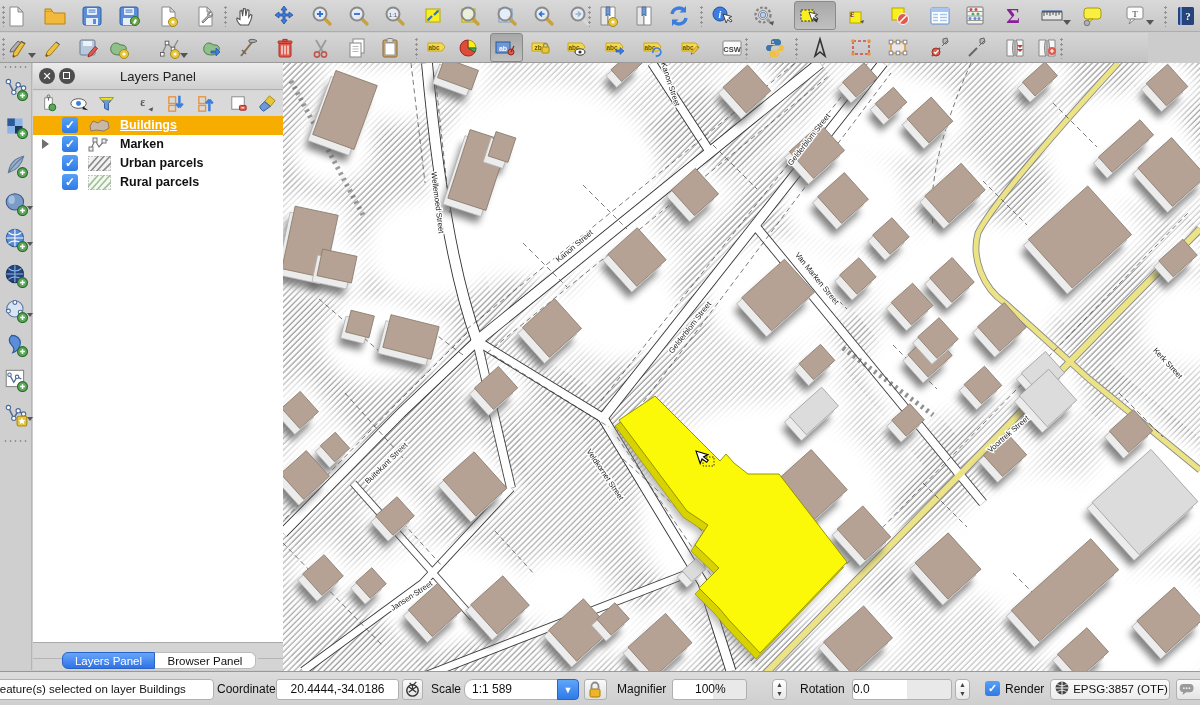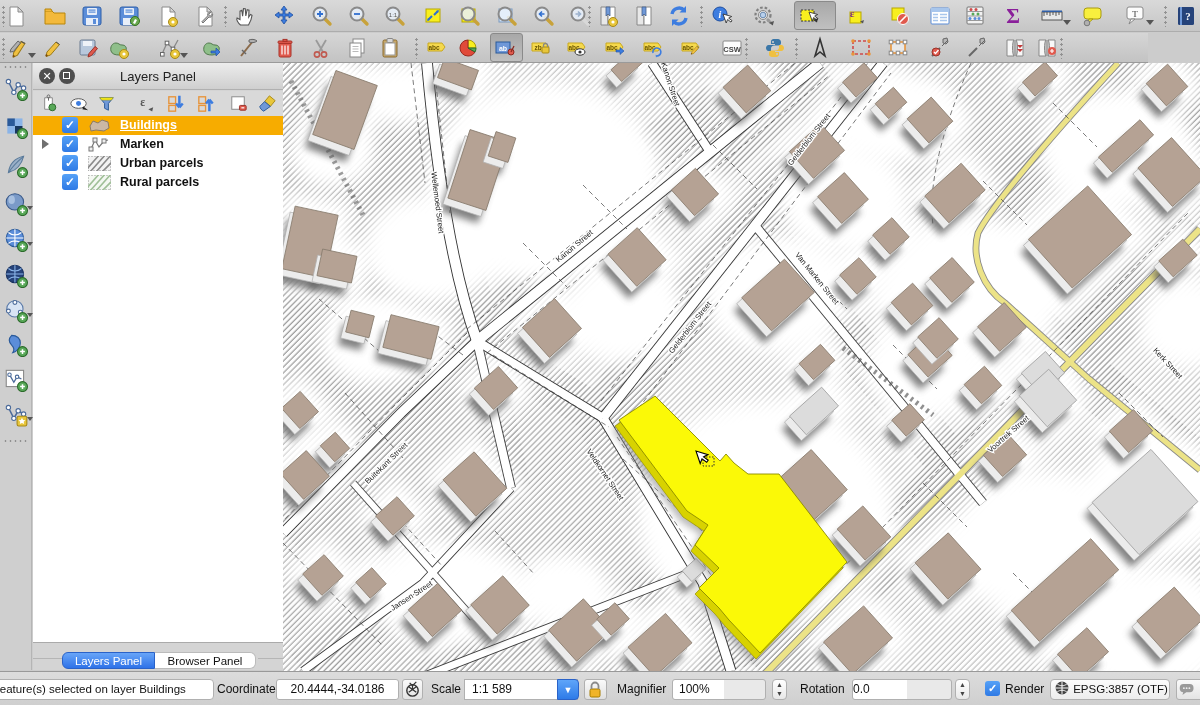--- a/index.html
+++ b/index.html
@@ -1462,28 +1462,28 @@
 </svg></div>
 <div id="sbar">
   <div class="sfield" style="left:-20px;width:234px;border-radius:4px;padding-left:6px;font-size:11.5px">1 feature(s) selected on layer Buildings</div>
   <div class="slabel" style="left:217px;font-size:12px">Coordinate</div>
   <div class="sfield" style="left:276px;width:123px;text-align:center">20.4444,-34.0186</div>
   <div class="sfield" style="left:402px;width:21px;background:linear-gradient(#fafafa,#e4e4e4)"><svg viewBox="0 0 20 20" style="width:19px;height:19px">
           <circle cx="10" cy="11" r="6" fill="none" stroke="#333" stroke-width="1.5"></circle>
           <path d="M10 5v6M6 7l8 6M14 7l-8 6M7 3l3 3 4-4" stroke="#333" stroke-width="1.3" fill="none"></path>
         </svg></div>
   <div class="slabel" style="left:431px">Scale</div>
-  <div class="sfield" style="left:464px;width:114px;padding-left:7px;border-radius:0">1:1 589</div>
+  <div class="sfield" style="left:464px;width:114px;padding-left:7px;border-radius:9px">1:1 589</div>
   <div style="position:absolute;left:557px;top:7px;width:22px;height:21px;background:linear-gradient(#5fa5f9,#2e7be8);border:1px solid #2a62c8;border-radius:0 4px 4px 0;color:#fff;font-size:9px;text-align:center;line-height:21px">▼</div>
   <div class="sfield" style="left:584px;width:23px;background:linear-gradient(#fafafa,#e0e0e0)"><svg viewBox="0 0 20 20" style="width:20px;height:20px">
           <rect x="5" y="9" width="10" height="8" rx="1.5" fill="#f0b429" stroke="#a67c00"></rect>
           <path d="M6.5 9V6a3.5 3.5 0 0 1 7 0v3" fill="none" stroke="#8a8a8a" stroke-width="1.8"></path>
         </svg></div>
   <div class="slabel" style="left:617px">Magnifier</div>
-  <div class="sfield" style="left:672px;width:94px;padding-left:6px;background:linear-gradient(90deg,#fff 55%,#e9e9e9 55%)">100%</div>
+  <div class="sfield" style="left:672px;width:75px;padding-left:22px;background:linear-gradient(90deg,#fff 55%,#e9e9e9 55%)">100%</div>
   <div class="spin" style="left:772px">▲<br>▼</div>
   <div class="slabel" style="left:800px">Rotation</div>
   <div class="sfield" style="left:852px;width:100px;background:linear-gradient(90deg,#fff 55%,#e9e9e9 55%)">0.0</div>
   <div class="spin" style="left:955px">▲<br>▼</div>
   <div style="position:absolute;left:985px;top:9px;width:15px;height:15px;border-radius:3px;background:linear-gradient(#55a1f7,#2f7ae5);color:#fff;font-size:11px;font-weight:bold;text-align:center;line-height:15px">✓</div>
   <div class="slabel" style="left:1005px">Render</div>
   <div class="sfield" style="left:1050px;width:120px;white-space:nowrap;overflow:hidden;font-size:11.5px;border-radius:4px;background:linear-gradient(#fbfbfb,#ededed)"><svg viewBox="0 0 20 20" style="width:16px;height:16px;vertical-align:-3px;margin-left:3px">
           <circle cx="10" cy="10" r="8" fill="#444"></circle>
           <path d="M2 10h16M10 2v16M4 5c4 3 8 3 12 0M4 15c4-3 8-3 12 0" stroke="#fff" stroke-width="1.2" fill="none"></path>
         </svg> EPSG:3857 (OTF)</div>

